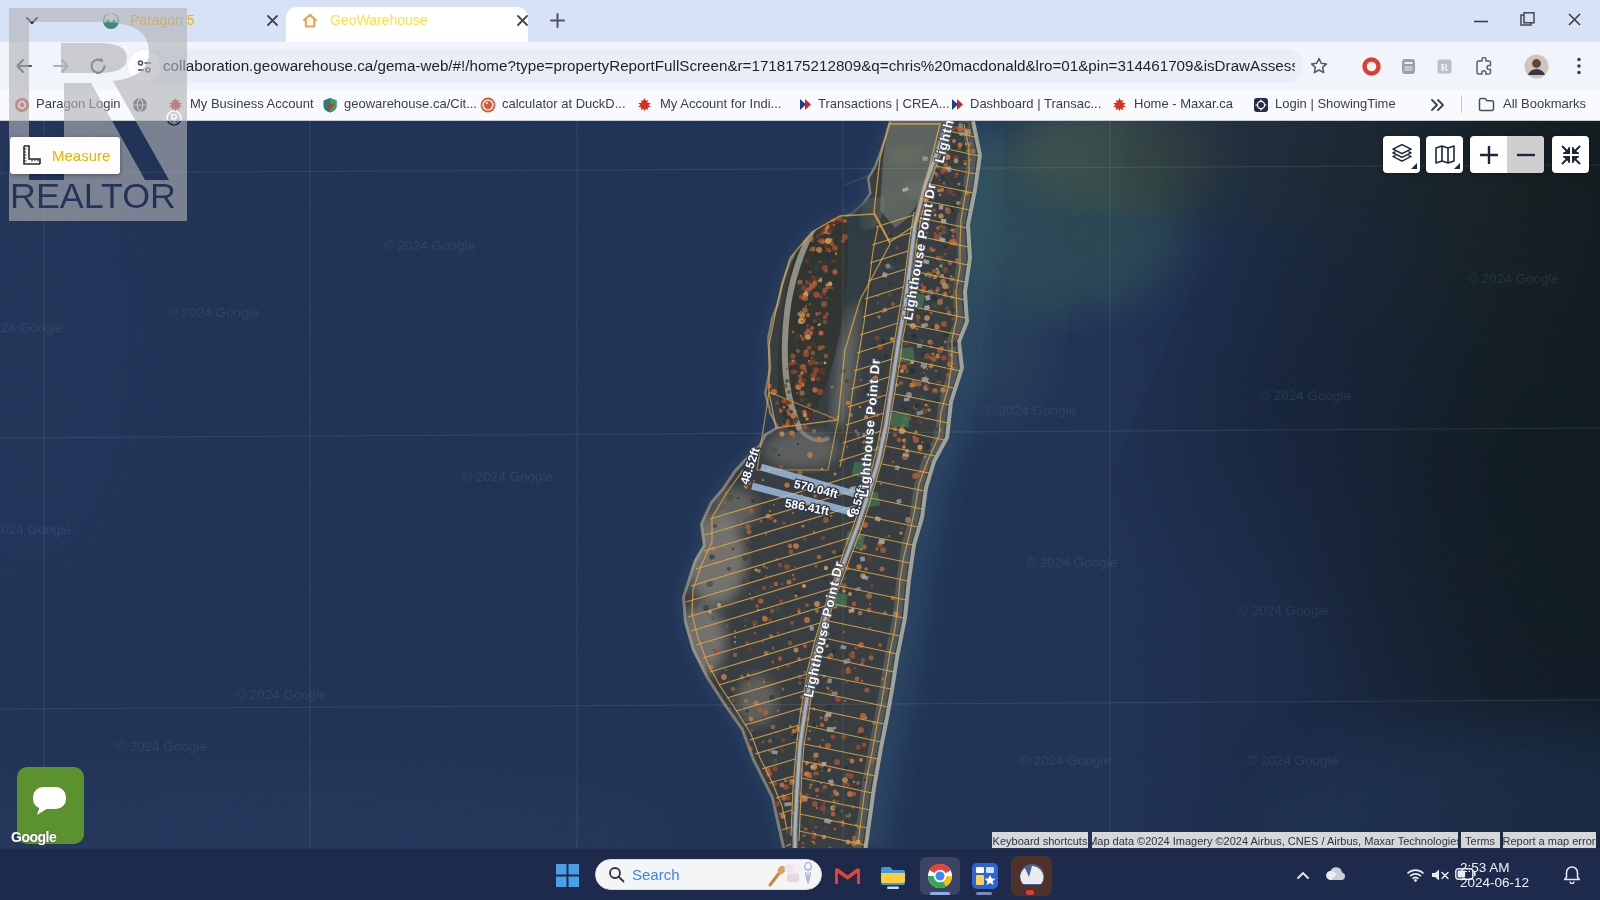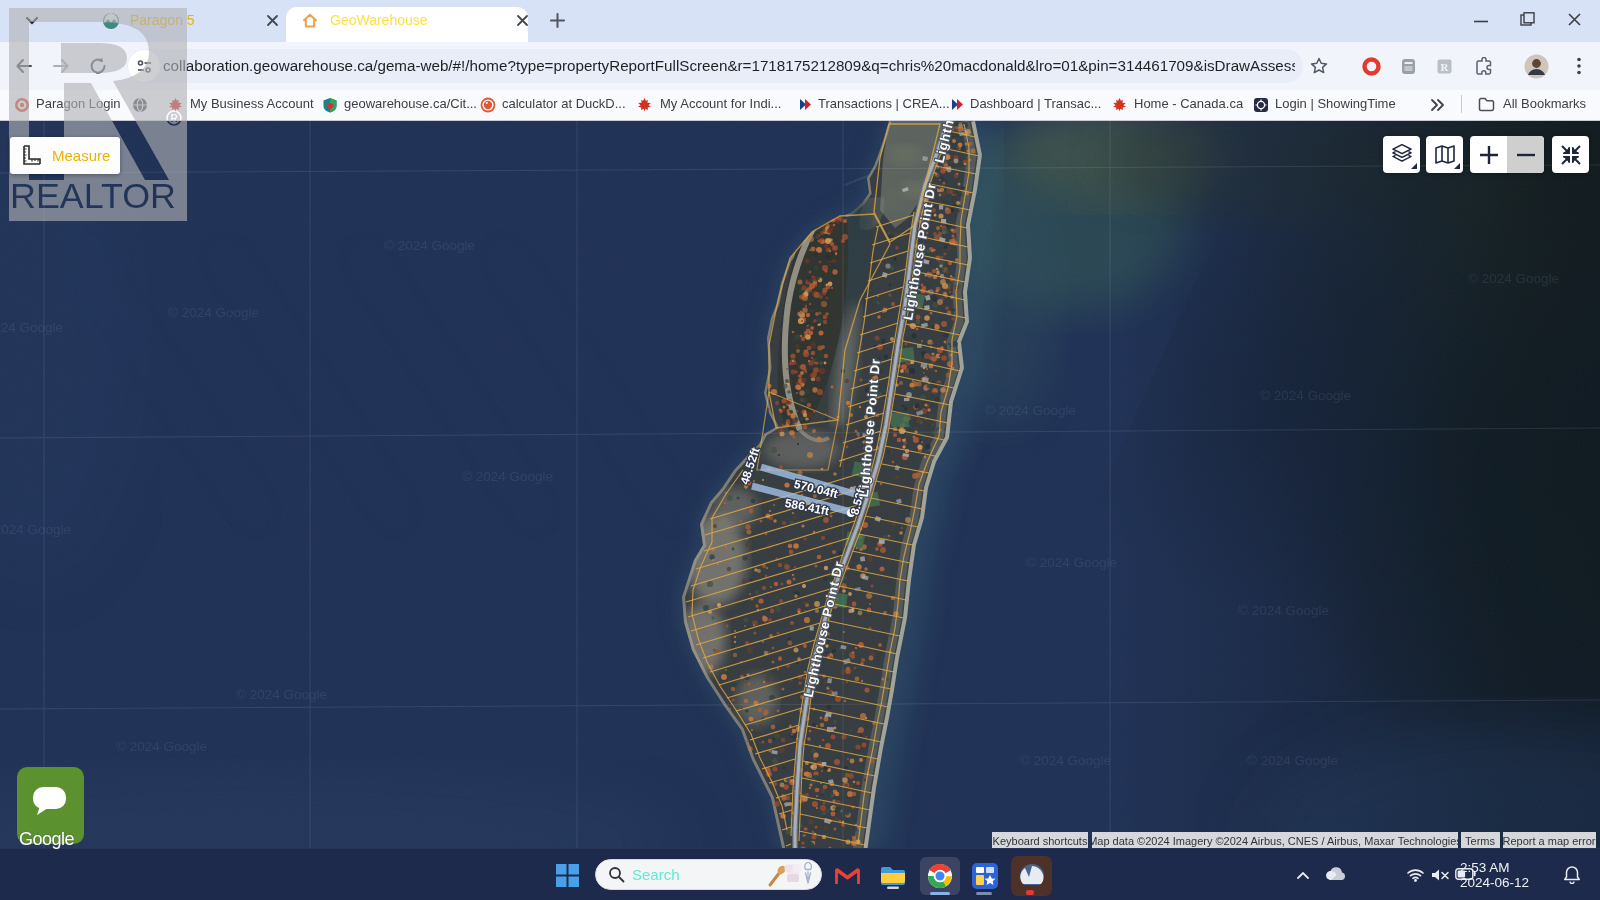--- a/index.html
+++ b/index.html
@@ -1816,21 +1816,21 @@
   </svg>
 <div class="bk" style="left:818px">Transactions | CREA...</div>
 <svg class="ic" style="left:950px;top:97px" width="15" height="15">
     <path d="M2,2 L8,7.5 L2,13 Z" fill="#1b3f8f"></path>
     <path d="M7,2 L13,7.5 L7,13 Z" fill="#cc2229"></path>
   </svg>
 <div class="bk" style="left:970px">Dashboard | Transac...</div>
 <svg class="ic" style="left:1112px;top:97px" width="15" height="15">
     <path d="M7.5,1 L8.9,3.8 L11,2.9 L10.3,5.7 L13.8,5.9 L11.4,8.3 L14,9.8 L10.7,10.6 L11,13 L8.3,11.8 L7.5,14.5 L6.7,11.8 L4,13 L4.3,10.6 L1,9.8 L3.6,8.3 L1.2,5.9 L4.7,5.7 L4,2.9 L6.1,3.8 Z" fill="#d3321e"></path>
   </svg>
-<div class="bk" style="left:1134px">Home - Canada.ca</div>
+<div class="bk" style="left:1134px">Home - Maxar.ca</div>
 <svg class="ic" style="left:1253px;top:97px" width="16" height="16">
     <rect x="1" y="1" width="14" height="14" rx="3" fill="#272b47"></rect>
     <circle cx="8" cy="8" r="3.6" fill="none" stroke="#fff" stroke-width="1.3"></circle>
     <path d="M8,2.5 V4 M8,12 V13.5 M2.5,8 H4 M12,8 H13.5" stroke="#fff" stroke-width="1.2"></path>
   </svg>
 <div class="bk" style="left:1275px">Login | ShowingTime</div>
 <svg class="ic" style="left:1430px;top:98px" width="16" height="14">
     <path d="M2,2 L7,7 L2,12 M8,2 L13,7 L8,12" stroke="#3f444b" stroke-width="1.8" fill="none" stroke-linecap="round" stroke-linejoin="round"></path>
   </svg>
 <div class="abs" style="left:1461px;top:95px;width:1px;height:18px;background:#c6cad2"></div>
@@ -1872,39 +1872,39 @@
       <path d="M11,11 L4,4 M11,11 L11,5.5 M11,11 L5.5,11" fill="none"></path>
       <path d="M11,11 L7.2,11 L11,7.2 Z"></path>
       <path d="M15,11 L22,4 M15,11 L15,5.5 M15,11 L20.5,11" fill="none"></path>
       <path d="M15,11 L18.8,11 L15,7.2 Z"></path>
       <path d="M11,15 L4,22 M11,15 L11,20.5 M11,15 L5.5,15" fill="none"></path>
       <path d="M11,15 L7.2,15 L11,18.8 Z"></path>
       <path d="M15,15 L22,22 M15,15 L15,20.5 M15,15 L20.5,15" fill="none"></path>
       <path d="M15,15 L18.8,15 L15,18.8 Z"></path>
     </g>
   </svg>
-<div class="abs" style="left:19px;top:829px;font-size:18px;font-weight:normal;color:#fff;letter-spacing:-0.5px;z-index:26;text-shadow:0 0 2px rgba(80,80,80,.7)">Google</div>
+<div class="abs" style="left:11px;top:829px;font-size:14px;font-weight:bold;color:#fff;letter-spacing:-0.5px;z-index:26;text-shadow:0 0 2px rgba(80,80,80,.7)">Google</div>
 <div class="abs" style="left:17px;top:767px;width:67px;height:77px;background:#5c9130;border-radius:10px;z-index:25"></div>
 <svg class="ic" style="left:30px;top:784px;z-index:25" width="42" height="36">
     <rect x="3" y="3" width="33" height="22" rx="10" fill="#fff"></rect>
     <path d="M10,22 L7,31 L18,24 Z" fill="#fff"></path>
   </svg>
 <div id="taskbar"></div>
 <svg class="ic" style="left:556px;top:864px" width="23" height="23">
     <rect x="0" y="0" width="10.5" height="10.5" fill="#4aa0e8"></rect>
     <rect x="12.5" y="0" width="10.5" height="10.5" fill="#4aa0e8"></rect>
     <rect x="0" y="12.5" width="10.5" height="10.5" fill="#4aa0e8"></rect>
     <rect x="12.5" y="12.5" width="10.5" height="10.5" fill="#4aa0e8"></rect>
   </svg>
 <div class="abs" style="left:595px;top:859px;width:227px;height:31px;background:#f4f5f7;border-radius:16px;border:1px solid #d9dbe0"></div>
 <svg class="ic" style="left:608px;top:866px" width="17" height="17">
     <circle cx="7" cy="7" r="5" fill="none" stroke="#30343a" stroke-width="1.8"></circle>
     <path d="M11,11 L15.5,15.5" stroke="#30343a" stroke-width="1.8" stroke-linecap="round"></path>
   </svg>
-<div class="abs" style="left:632px;top:866px;font-size:15px;color:#5eead4">Search</div>
+<div class="abs" style="left:632px;top:866px;font-size:15px;color:#3b82f6">Search</div>
 <svg class="ic" style="left:766px;top:862px" width="50" height="26">
     <path d="M4,23 L14,10" stroke="#c9873f" stroke-width="3" stroke-linecap="round"></path>
     <ellipse cx="15.5" cy="8" rx="3.6" ry="4.6" fill="#d9a05c" transform="rotate(35 15.5 8)"></ellipse>
     <ellipse cx="27" cy="8" rx="7" ry="6" fill="#f3e9f0"></ellipse>
     <ellipse cx="22.5" cy="6.5" rx="4" ry="4" fill="#eee2ec"></ellipse>
     <ellipse cx="31.5" cy="6.5" rx="4" ry="4" fill="#f6ecf3"></ellipse>
     <rect x="21" y="12" width="12" height="8" rx="2" fill="#e6d8e3"></rect>
     <path d="M42,21 L39.5,11 M42,21 L42,10 M42,21 L44.5,11 M39.8,7.5 a3.2,4.2 0 1,1 4.6,0 Z" stroke="#a5b1cf" stroke-width="1.3" fill="none" stroke-linecap="round"></path>
   </svg>
 <svg class="ic" style="left:835px;top:866px" width="25" height="20">

